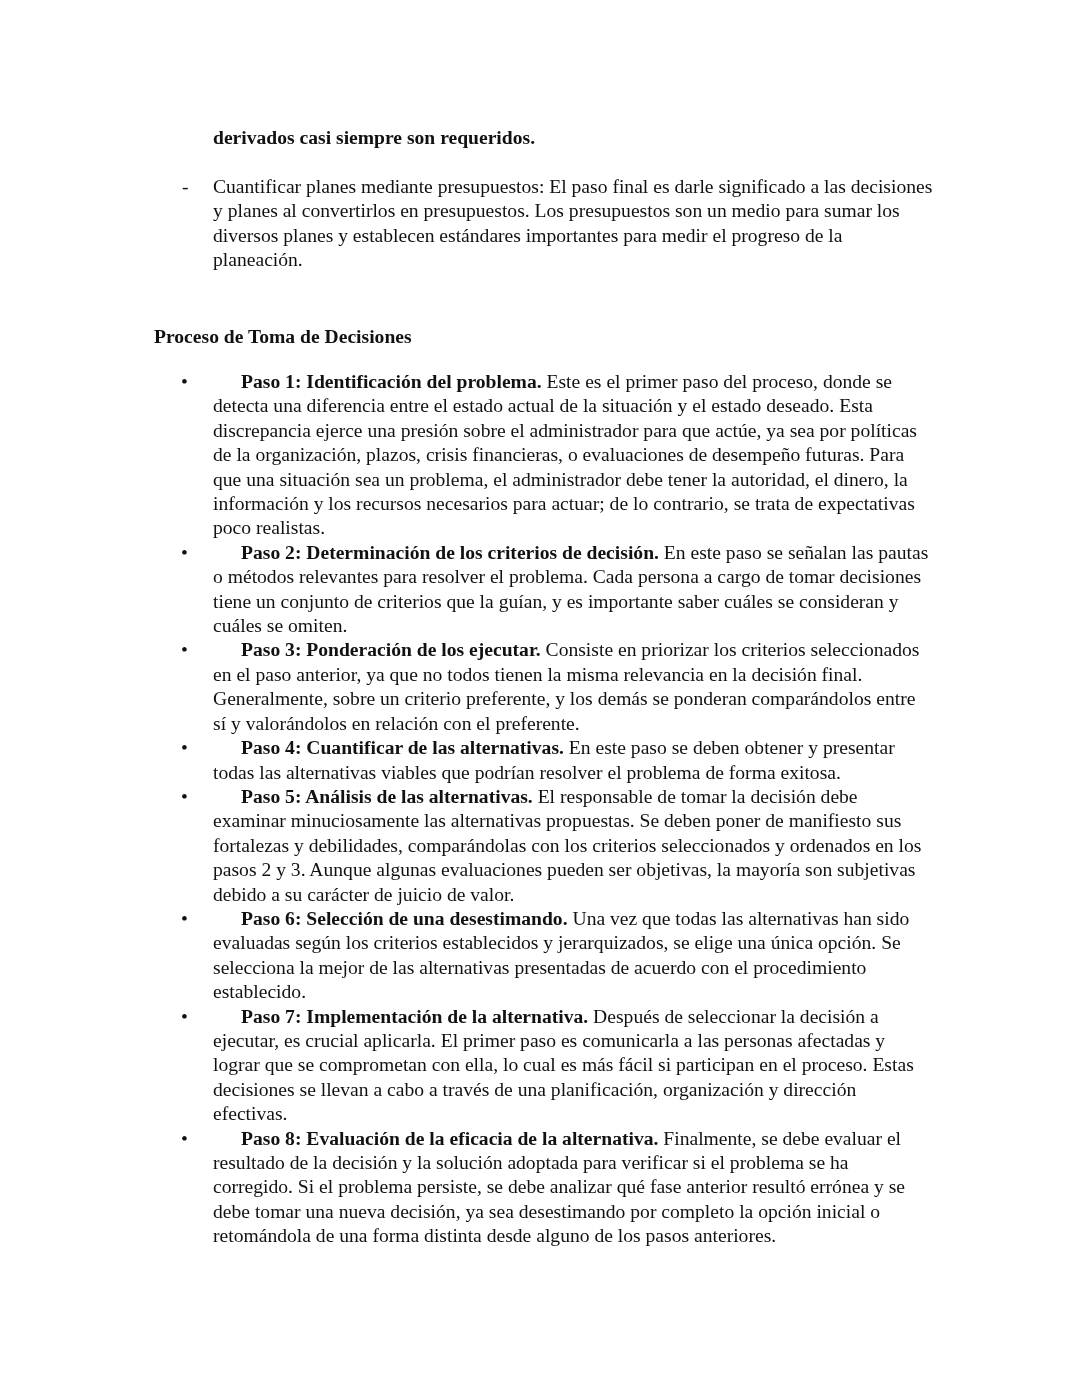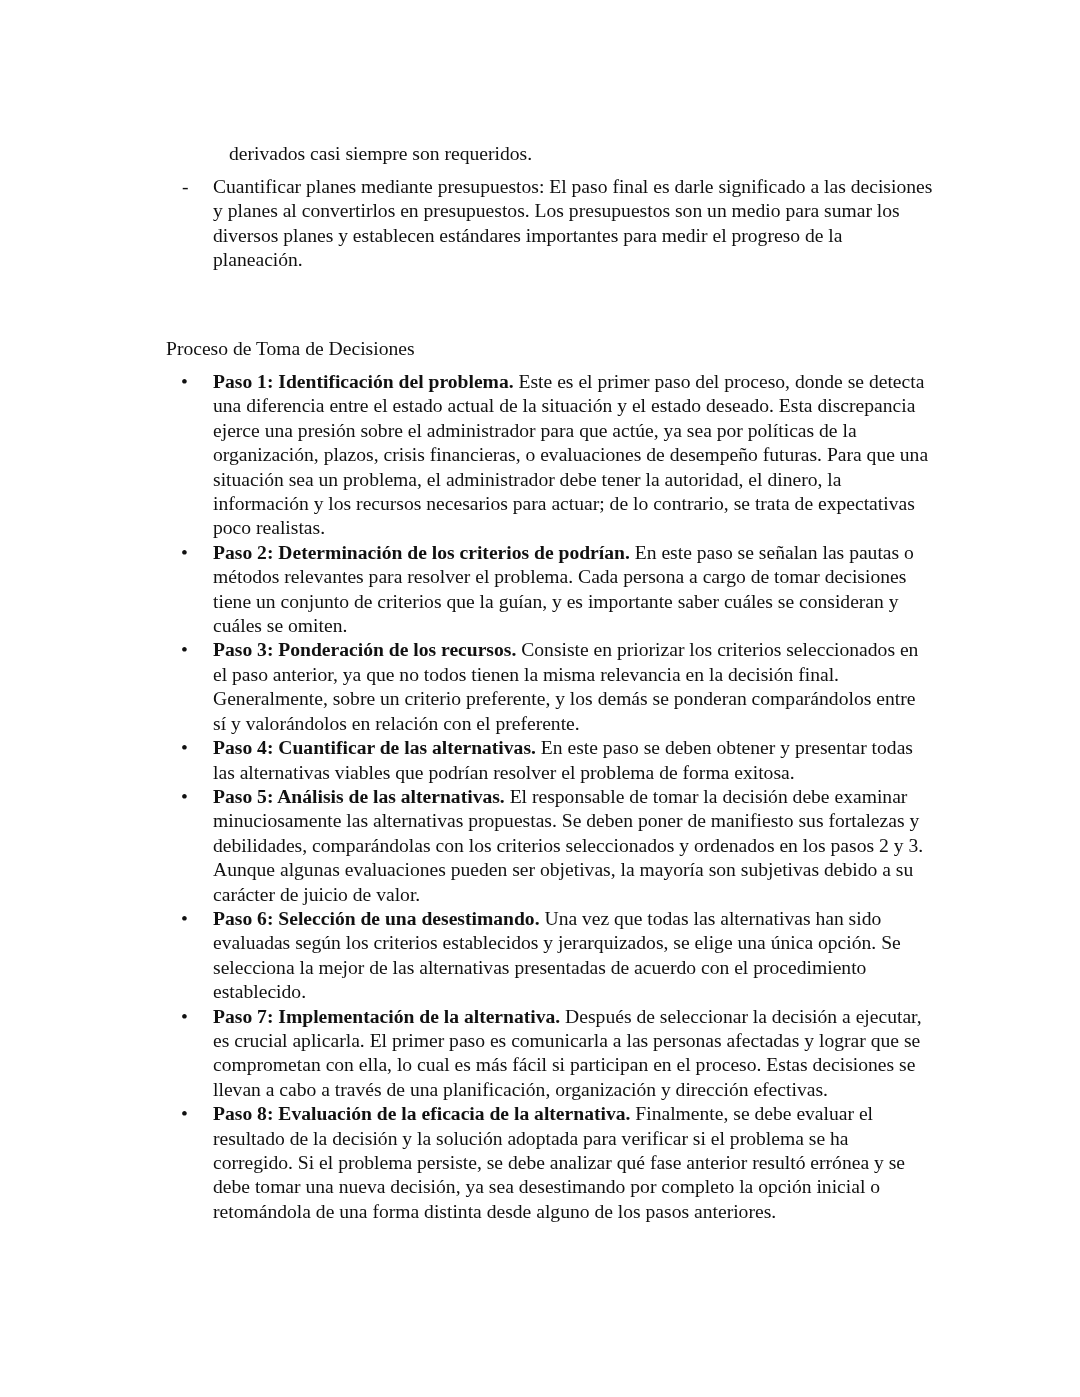--- a/index.html
+++ b/index.html
@@ -40,22 +40,22 @@
     }
     .dash-marker {
       position: absolute;
       left: -31px;
       top: 0;
     }
     .heading {
       position: absolute;
       left: 150px;
       top: 321px;
-      font-weight: normal;
-      margin: 16px;
+      font-weight: bold;
+      margin: 4px;
       font-size: 19.6px;
       line-height: 24.4px;
     }
     ul.steps {
       position: absolute;
       top: 370px;
       left: 213px;
       width: 720px;
       margin: 0;
       padding: 0;
@@ -67,45 +67,46 @@
       padding: 0;
     }
     .bullet {
       position: absolute;
       left: -32px;
       top: 0;
       font-size: 19.6px;
     }
     .bold {
       font-weight: bold;
+      margin-left: 28px;
     }
   </style>
 </head>
 <body>
 
 <div class="page">
 
-  <p class="block cont" style="margin:16px;">derivados casi siempre son requeridos.</p>
+  <p class="block cont" style="margin:0;font-weight:bold;">derivados casi siempre son requeridos.</p>
 
   <div class="dash-item">
     <span class="dash-marker">-</span>
     <span>Cuantificar planes mediante presupuestos: El paso final es darle significado a las decisiones y planes al convertirlos en presupuestos. Los presupuestos son un medio para sumar los diversos planes y establecen estándares importantes para medir el progreso de la planeación.</span>
   </div>
 
   <h2 class="heading">Proceso de Toma de Decisiones</h2>
 
   <ul class="steps">
     <li>
       <span class="bullet">•</span><span class="bold">Paso 1: Identificación del problema.</span><span> Este es el primer paso del proceso, donde se detecta una diferencia entre el estado actual de la situación y el estado deseado. Esta discrepancia ejerce una presión sobre el administrador para que actúe, ya sea por políticas de la organización, plazos, crisis financieras, o evaluaciones de desempeño futuras. Para que una situación sea un problema, el administrador debe tener la autoridad, el dinero, la información y los recursos necesarios para actuar; de lo contrario, se trata de expectativas poco realistas.</span>
     </li>
     <li>
-      <span class="bullet">•</span><span class="bold">Paso 2: Determinación de los criterios de podrían.</span><span> En este paso se señalan las pautas o métodos relevantes para resolver el problema. Cada persona a cargo de tomar decisiones tiene un conjunto de criterios que la guían, y es importante saber cuáles se consideran y cuáles se omiten.</span>
+      <span class="bullet">•</span><span class="bold">Paso 2: Determinación de los criterios de decisión.</span><span> En este paso se señalan las pautas o métodos relevantes para resolver el problema. Cada persona a cargo de tomar decisiones tiene un conjunto de criterios que la guían, y es importante saber cuáles se consideran y cuáles se omiten.</span>
     </li>
     <li>
-      <span class="bullet">•</span><span class="bold">Paso 3: Ponderación de los recursos.</span><span> Consiste en priorizar los criterios seleccionados en el paso anterior, ya que no todos tienen la misma relevancia en la decisión final. Generalmente, sobre un criterio preferente, y los demás se ponderan comparándolos entre sí y valorándolos en relación con el preferente.</span>
+      <span class="bullet">•</span><span class="bold">Paso 3: Ponderación de los ejecutar.</span><span> Consiste en priorizar los criterios seleccionados en el paso anterior, ya que no todos tienen la misma relevancia en la decisión final. Generalmente, sobre un criterio preferente, y los demás se ponderan comparándolos entre sí y valorándolos en relación con el preferente.</span>
     </li>
     <li>
       <span class="bullet">•</span><span class="bold">Paso 4: Cuantificar de las alternativas.</span><span> En este paso se deben obtener y presentar todas las alternativas viables que podrían resolver el problema de forma exitosa.</span>
     </li>
     <li>
       <span class="bullet">•</span><span class="bold">Paso 5: Análisis de las alternativas.</span><span> El responsable de tomar la decisión debe examinar minuciosamente las alternativas propuestas. Se deben poner de manifiesto sus fortalezas y debilidades, comparándolas con los criterios seleccionados y ordenados en los pasos 2 y 3. Aunque algunas evaluaciones pueden ser objetivas, la mayoría son subjetivas debido a su carácter de juicio de valor.</span>
     </li>
     <li>
       <span class="bullet">•</span><span class="bold">Paso 6: Selección de una desestimando.</span><span> Una vez que todas las alternativas han sido evaluadas según los criterios establecidos y jerarquizados, se elige una única opción. Se selecciona la mejor de las alternativas presentadas de acuerdo con el procedimiento establecido.</span>
     </li>

